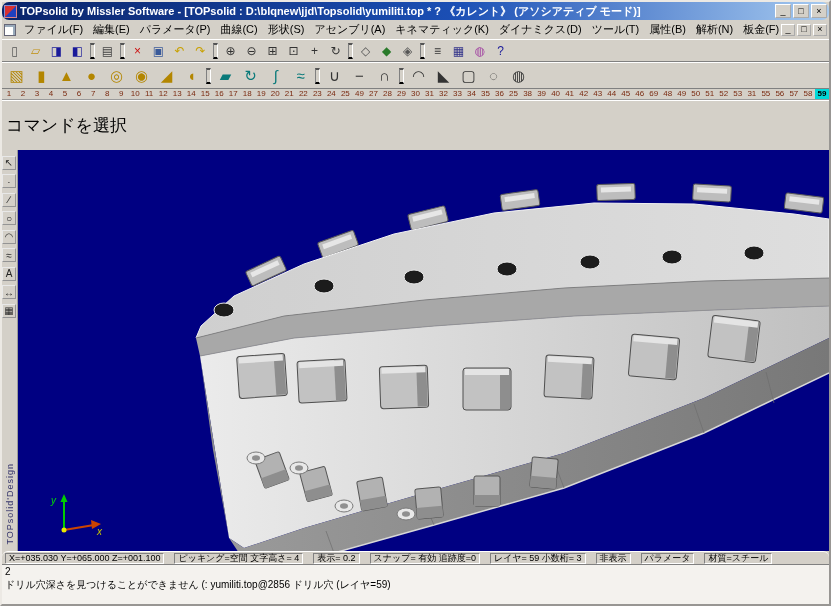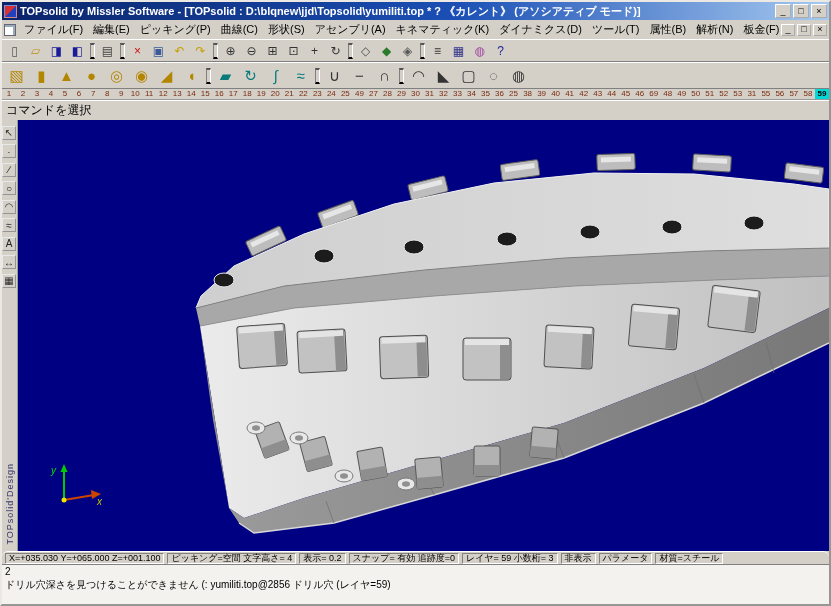--- a/index.html
+++ b/index.html
@@ -1,21 +1,21 @@
 <!DOCTYPE html>
 <html><head>
 <meta charset="utf-8">
 <style>
   * { box-sizing: border-box; margin: 0; padding: 0; }
   html,body { width: 831px; height: 606px; }
   body { font-family: "Liberation Sans", "DejaVu Sans", sans-serif; background:#d4d0c8; }
   .window { width:831px; height:606px; background:#d4d0c8; border:2px outset #ece9e4; display:flex; flex-direction:column; overflow:hidden; }
 
   
-  .titlebar { flex:0 0 18px; background:linear-gradient(90deg,#0a246a 0%,#1b4fb5 55%,#a6caf0 100%); display:flex; align-items:center; padding:0 2px; gap:3px; }
+  .titlebar { flex:0 0 18px; background:linear-gradient(90deg,#0a246a 0%,#1b4fb5 55%,#a6caf0 100%); display:flex; align-items:center; padding:0 2px; gap:3px;border-radius:7px; }
   .app-icon { width:13px; height:13px; flex:0 0 13px; background:linear-gradient(135deg,#d83030 49%,#2040c0 51%); border:1px solid rgba(255,255,255,.4); }
   .title-text { color:#fff; font-size:11px; font-weight:bold; white-space:nowrap; overflow:hidden; flex:1; }
   .winbtns { display:flex; gap:2px; flex:0 0 auto; }
   .winbtn { width:16px; height:14px; font-size:9px; line-height:11px; background:#d4d0c8; border:1px outset #fff; color:#000; text-align:center; padding:0; font-family:inherit; }
   .winbtn.mdi { width:14px; height:12px; line-height:9px; }
 
   
   .menubar { flex:0 0 19px; display:flex; align-items:center; padding:0 2px; background:#d4d0c8; }
   .mdi-doc { width:12px; height:12px; background:#fff; border:1px solid #667; margin-right:3px; flex:0 0 12px; box-shadow:inset -2px 2px 0 #9ab; }
   .menu-items { display:flex; flex:1; overflow:hidden; }
@@ -28,32 +28,32 @@
   .tbtn { width:21px; height:19px; display:flex; align-items:center; justify-content:center; font-size:12px; background:transparent; border:1px solid transparent; padding:0; font-family:inherit; }
   .t2 .tbtn { width:25px; height:23px; font-size:15px; }
   .tsep { width:5px; height:16px; border-left:1px solid #808080; border-right:1px solid #ffffff; margin:0 2px; background:transparent; padding:0; }
 
   
   .layerstrip { flex:0 0 11px; display:flex; background:#d4d0c8; border-bottom:1px solid #9a9a9a; }
   .layer-cell { flex:1; font-size:8px; line-height:10px; text-align:center; color:#7a2a10; overflow:hidden; }
   .layer-cell.active { background:#00d8d8; color:#000; font-weight:bold; }
 
   
-  .cmdline { flex:0 0 15px; font-size:12px; padding:1px 4px; background:#d4d0c8; border-top:1px solid #fff; color:#000; }
+  .cmdline { flex:0 0 15px; font-size:17px; padding:13px 4px; background:#d4d0c8; border-top:1px solid #fff; color:#000; }
 
   
   .main { flex:1; display:flex; min-height:0; }
   .leftbar { flex:0 0 16px; width:16px; display:flex; flex-direction:column; align-items:center; border-right:1px solid #9a9a9a; background:#d4d0c8; padding-top:2px; }
   .lbtn { width:14px; height:14px; font-size:10px; line-height:11px; text-align:center; background:transparent; border:1px outset #e8e8e8; margin-bottom:1px; padding:0; font-family:inherit; }
   .brand { margin-top:auto; margin-bottom:6px; writing-mode:vertical-rl; transform:rotate(180deg); font-size:9px; color:#33336a; letter-spacing:1px; white-space:nowrap; }
   .viewport { flex:1; position:relative; background:#000082; overflow:hidden; }
   .viewport svg { display:block; }
 
   
-  .statusbar { flex:0 0 13px; display:flex; gap:3px; align-items:center; padding:0 3px; font-size:9px; background:#d4d0c8; border-top:1px solid #fff; overflow:hidden;border-radius:6px; }
+  .statusbar { flex:0 0 13px; display:flex; gap:10px; align-items:center; padding:0 3px; font-size:9px; background:#d4d0c8; border-top:1px solid #fff; overflow:hidden;border-radius:6px; }
   .status-field { border:1px solid; border-color:#808080 #fff #fff #808080; padding:0 3px; height:11px; line-height:9px; white-space:nowrap; color:#000; }
 
   
   .messages { flex:0 0 40px; background:#f4f2ee; border-top:1px solid #808080; font-size:10px; padding:0 3px; overflow:hidden; }
   .msg-line { height:13px; line-height:13px; white-space:nowrap; overflow:hidden; color:#000; }
 </style>
 </head>
 <body>
 
 <div class="window">
@@ -66,21 +66,21 @@
       <button class="winbtn">□</button>
       <button class="winbtn">×</button>
     </span>
   </div>
 
   <div class="menubar">
     <span class="mdi-doc"></span>
     <div class="menu-items">
         <span class="menu-item">ファイル(F)</span>
         <span class="menu-item">編集(E)</span>
-        <span class="menu-item">ピッキング(P)</span>
+        <span class="menu-item">パラメータ(P)</span>
         <span class="menu-item">曲線(C)</span>
         <span class="menu-item">形状(S)</span>
         <span class="menu-item">アセンブリ(A)</span>
         <span class="menu-item">キネマティック(K)</span>
         <span class="menu-item">ダイナミクス(D)</span>
         <span class="menu-item">ツール(T)</span>
         <span class="menu-item">属性(B)</span>
         <span class="menu-item">解析(N)</span>
         <span class="menu-item">板金(F)</span>
       </div>

